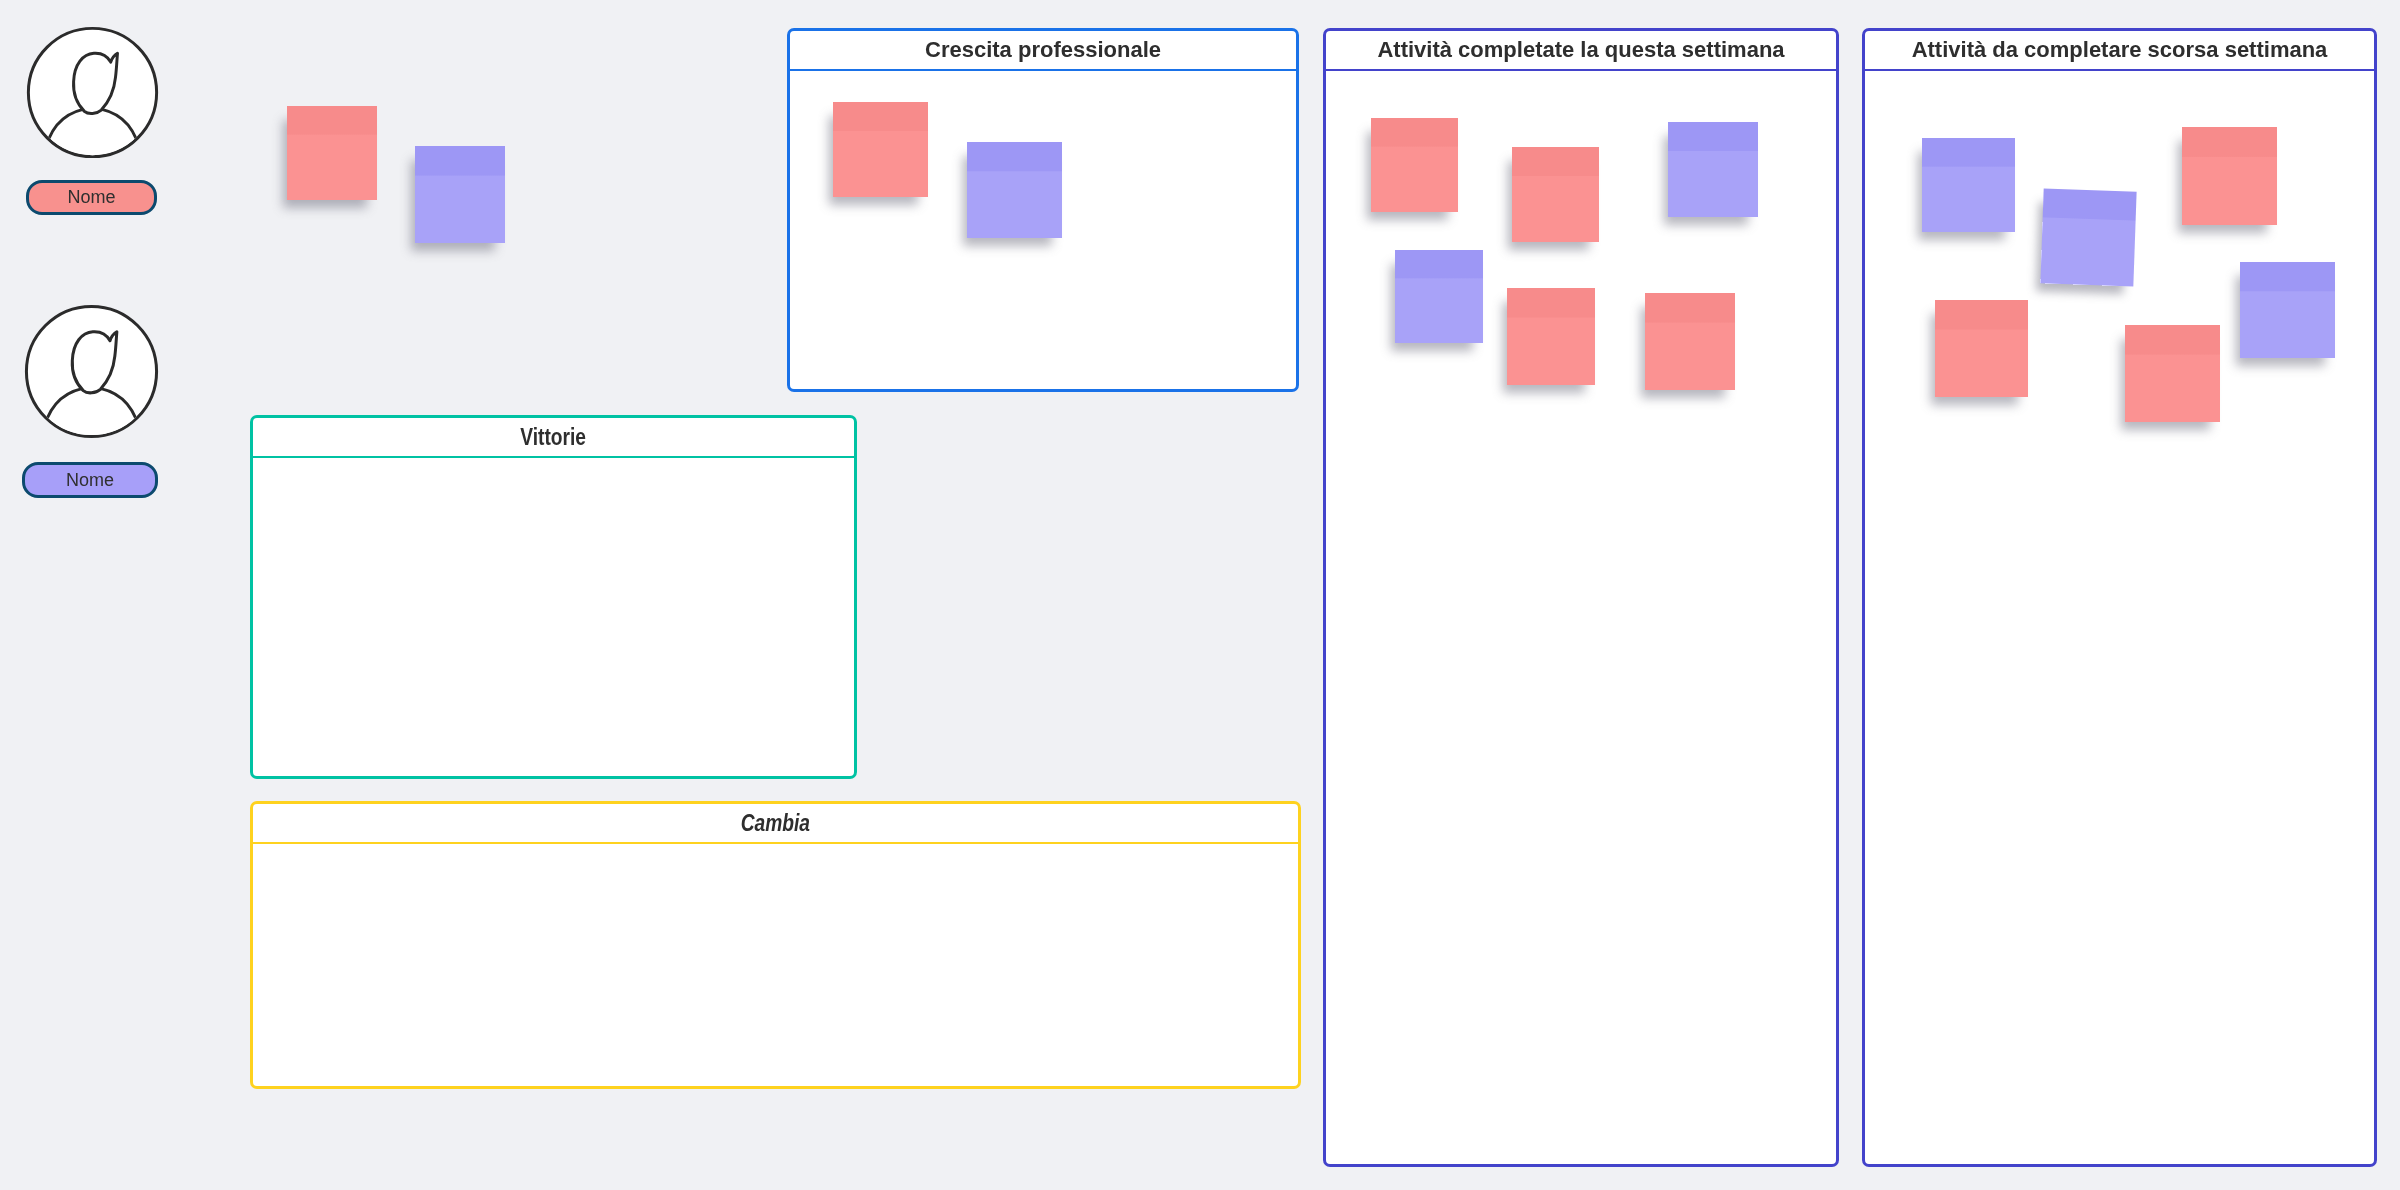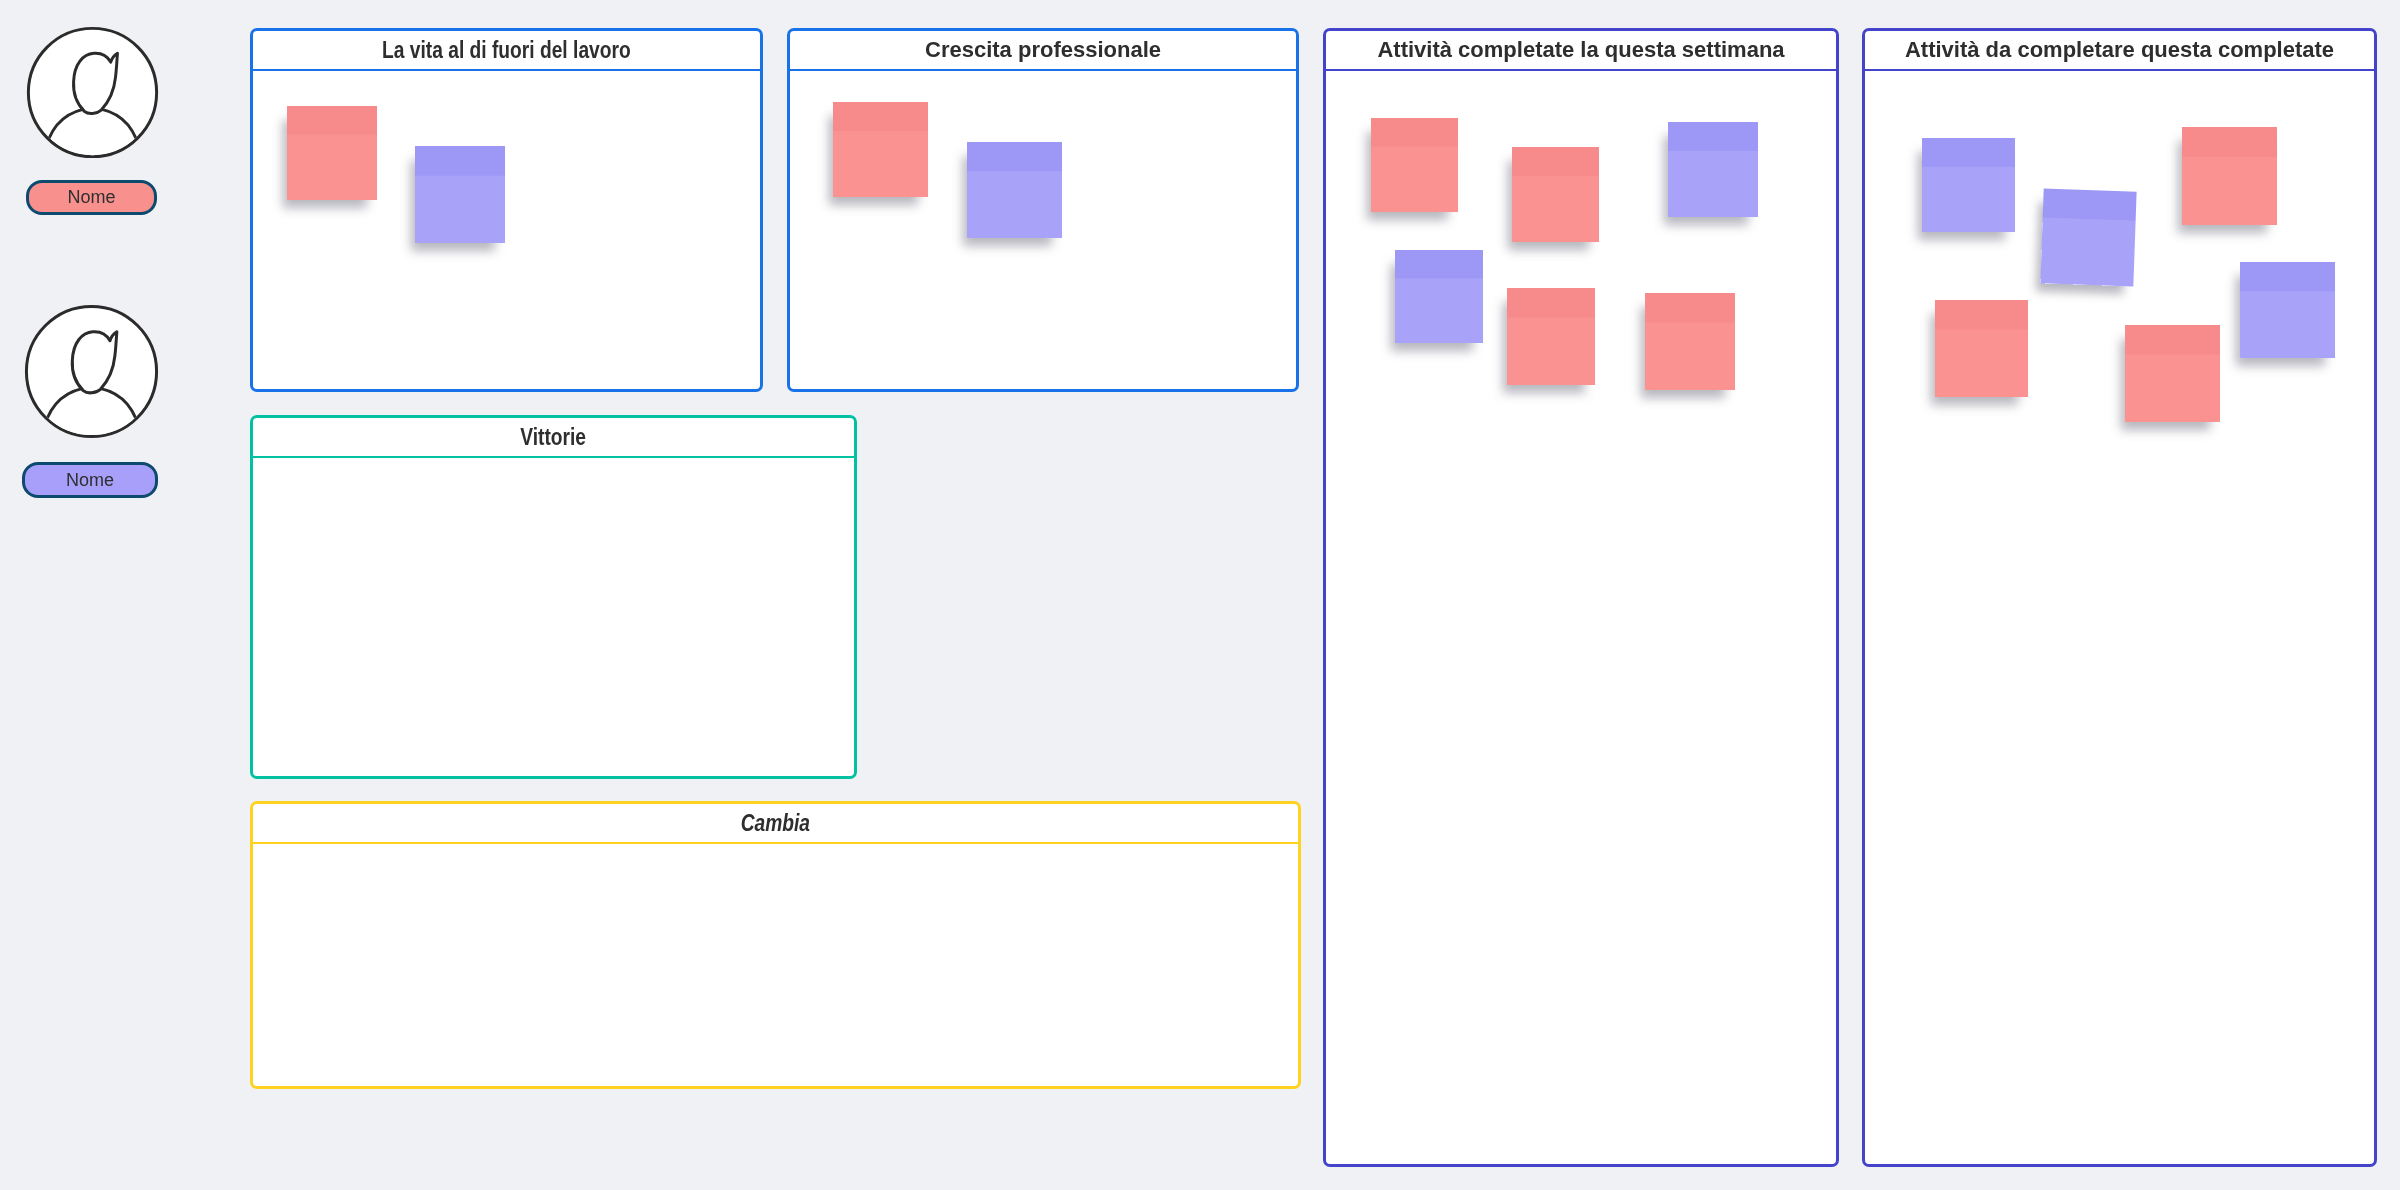--- a/index.html
+++ b/index.html
@@ -71,25 +71,20 @@
       <g clip-path="url(#clip-a2)" stroke="#2b2b2b" stroke-width="2.2" fill="#ffffff" stroke-linejoin="round" stroke-linecap="round">
         <path d="M14 97 C18 75 30 65.5 43 62.5 L57 62.5 C70 65.5 82 75 86 97"></path>
         <path d="M44 64 C39 59 35.5 51 36 42 C36.5 29 43 21.5 51 21 C56.5 20.6 61 23 63.5 27.5 C64.5 24.5 66 22.5 68.5 21 C68 27 67.8 33 67 39 C66 49 62 57 56.5 63 C53 66 47 66.5 44 64 Z"></path>
       </g>
     </svg>
   </div>
   <div class="name-tag" id="name-tag-2">
     <span>Nome</span>
   </div>
 
-  <div class="frame f-blue" id="frame-life">
-    <div class="frame-header">
-      <span class="frame-title t-cond">La vita al di fuori del lavoro</span>
-    </div>
-  </div>
 
   <div class="frame f-blue" id="frame-growth">
     <div class="frame-header">
       <span class="frame-title">Crescita professionale</span>
     </div>
   </div>
 
   <div class="frame f-teal" id="frame-wins">
     <div class="frame-header">
       <span class="frame-title t-cond">Vittorie</span>
@@ -104,21 +99,21 @@
   </div>
 
   <div class="frame f-indigo" id="frame-done">
     <div class="frame-header">
       <span class="frame-title">Attività completate la questa settimana</span>
     </div>
   </div>
 
   <div class="frame f-indigo" id="frame-todo">
     <div class="frame-header">
-      <span class="frame-title">Attività da completare questa completate</span>
+      <span class="frame-title">Attività da completare scorsa settimana</span>
     </div>
   </div>
 
   <div id="sticky-layer">
       <div class="sticky salmon" style="left: 287px; top: 106px; width: 90px; height: 94px;"></div>
       <div class="sticky lavender" style="left: 415px; top: 146px; width: 90px; height: 97px;"></div>
       <div class="sticky salmon" style="left: 833px; top: 102px; width: 95px; height: 95px;"></div>
       <div class="sticky lavender" style="left: 967px; top: 142px; width: 95px; height: 96px;"></div>
       <div class="sticky salmon" style="left: 1371px; top: 118px; width: 87px; height: 94px;"></div>
       <div class="sticky salmon" style="left: 1512px; top: 147px; width: 87px; height: 95px;"></div>

